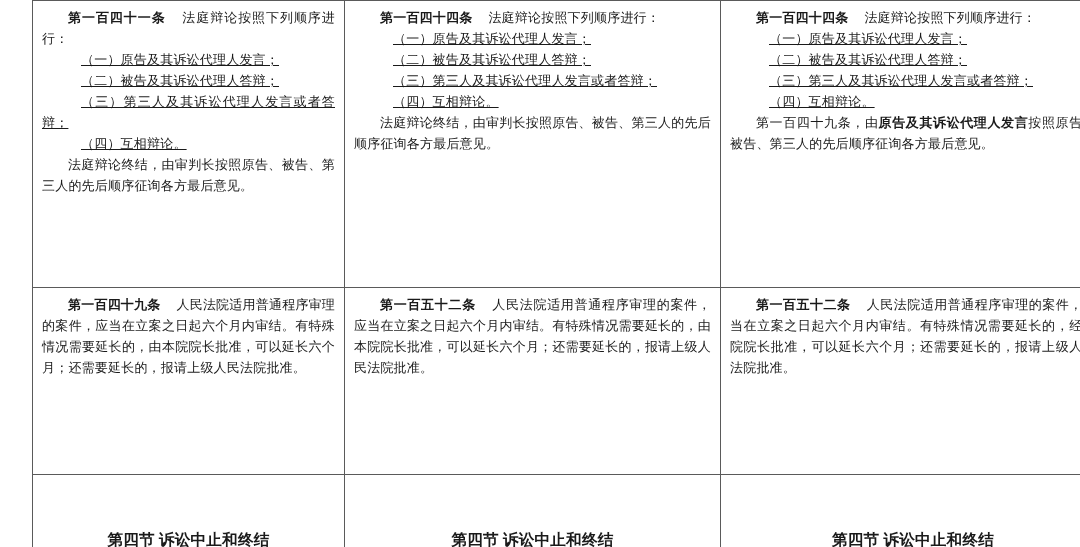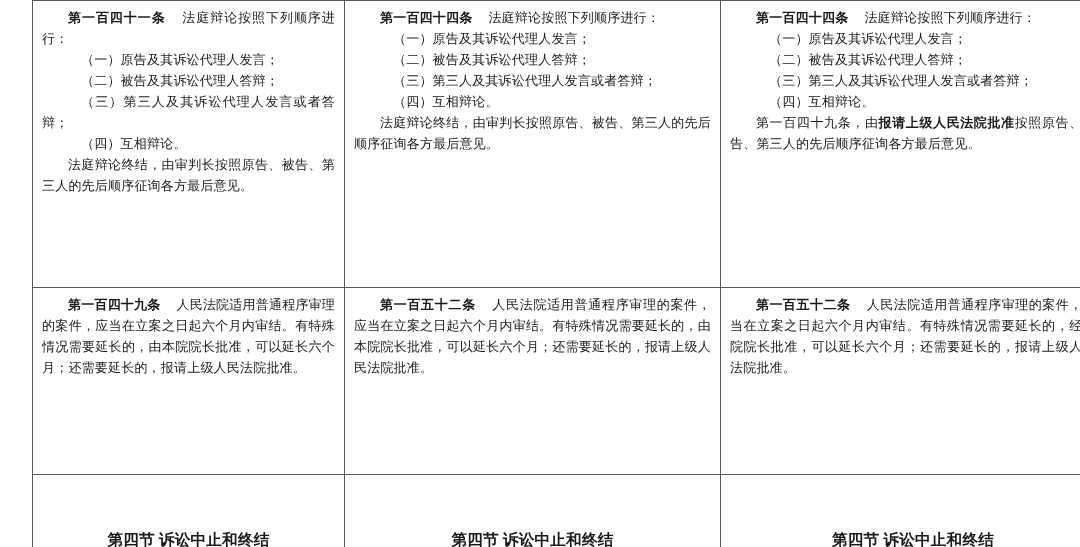--- a/index.html
+++ b/index.html
@@ -44,21 +44,21 @@
   .gap {
     display: inline-block;
     width: 16px;
   }
   p {
     margin: 0;
     text-align: justify;
     text-justify: inter-ideograph;
   }
   p.ind1 { text-indent: 2em; }
-  p.ind2 { text-indent: 3em; }
+  p.ind2 { text-indent: 3em; text-decoration: underline; }
   .em { font-weight: bold; }
 
   tr.section-row td {
     text-align: center;
     font-weight: bold;
     font-size: 15.6px;
     padding-top: 22px;
     padding-bottom: 22px;
     vertical-align: middle;
   }
@@ -98,21 +98,21 @@
         </td>
         <td class="col3 block-h1">
           <p class="ind1">
             <span class="art-head">第一百四十四条</span><span class="gap"></span><span>法庭辩论按照下列顺序进行：</span>
           </p>
           <p class="ind2">（一）原告及其诉讼代理人发言；</p>
           <p class="ind2">（二）被告及其诉讼代理人答辩；</p>
           <p class="ind2">（三）第三人及其诉讼代理人发言或者答辩；</p>
           <p class="ind2">（四）互相辩论。</p>
           <p class="ind1">
-            <span>第一百四十九条，由</span><span class="em">报请上级人民法院批准</span><span>按照原告、被告、第三人的先后顺序征询各方最后意见。</span>
+            <span>第一百四十九条，由</span><span class="em">原告及其诉讼代理人发言</span><span>按照原告、被告、第三人的先后顺序征询各方最后意见。</span>
           </p>
         </td>
       </tr>
 
       <tr>
         <td class="col1 block-h2">
           <p class="ind1">
             <span class="art-head">第一百四十九条</span><span class="gap"></span><span>人民法院适用普通程序审理的案件，应当在立案之日起六个月内审结。有特殊情况需要延长的，由本院院长批准，可以延长六个月；还需要延长的，报请上级人民法院批准。</span>
           </p>
         </td>

